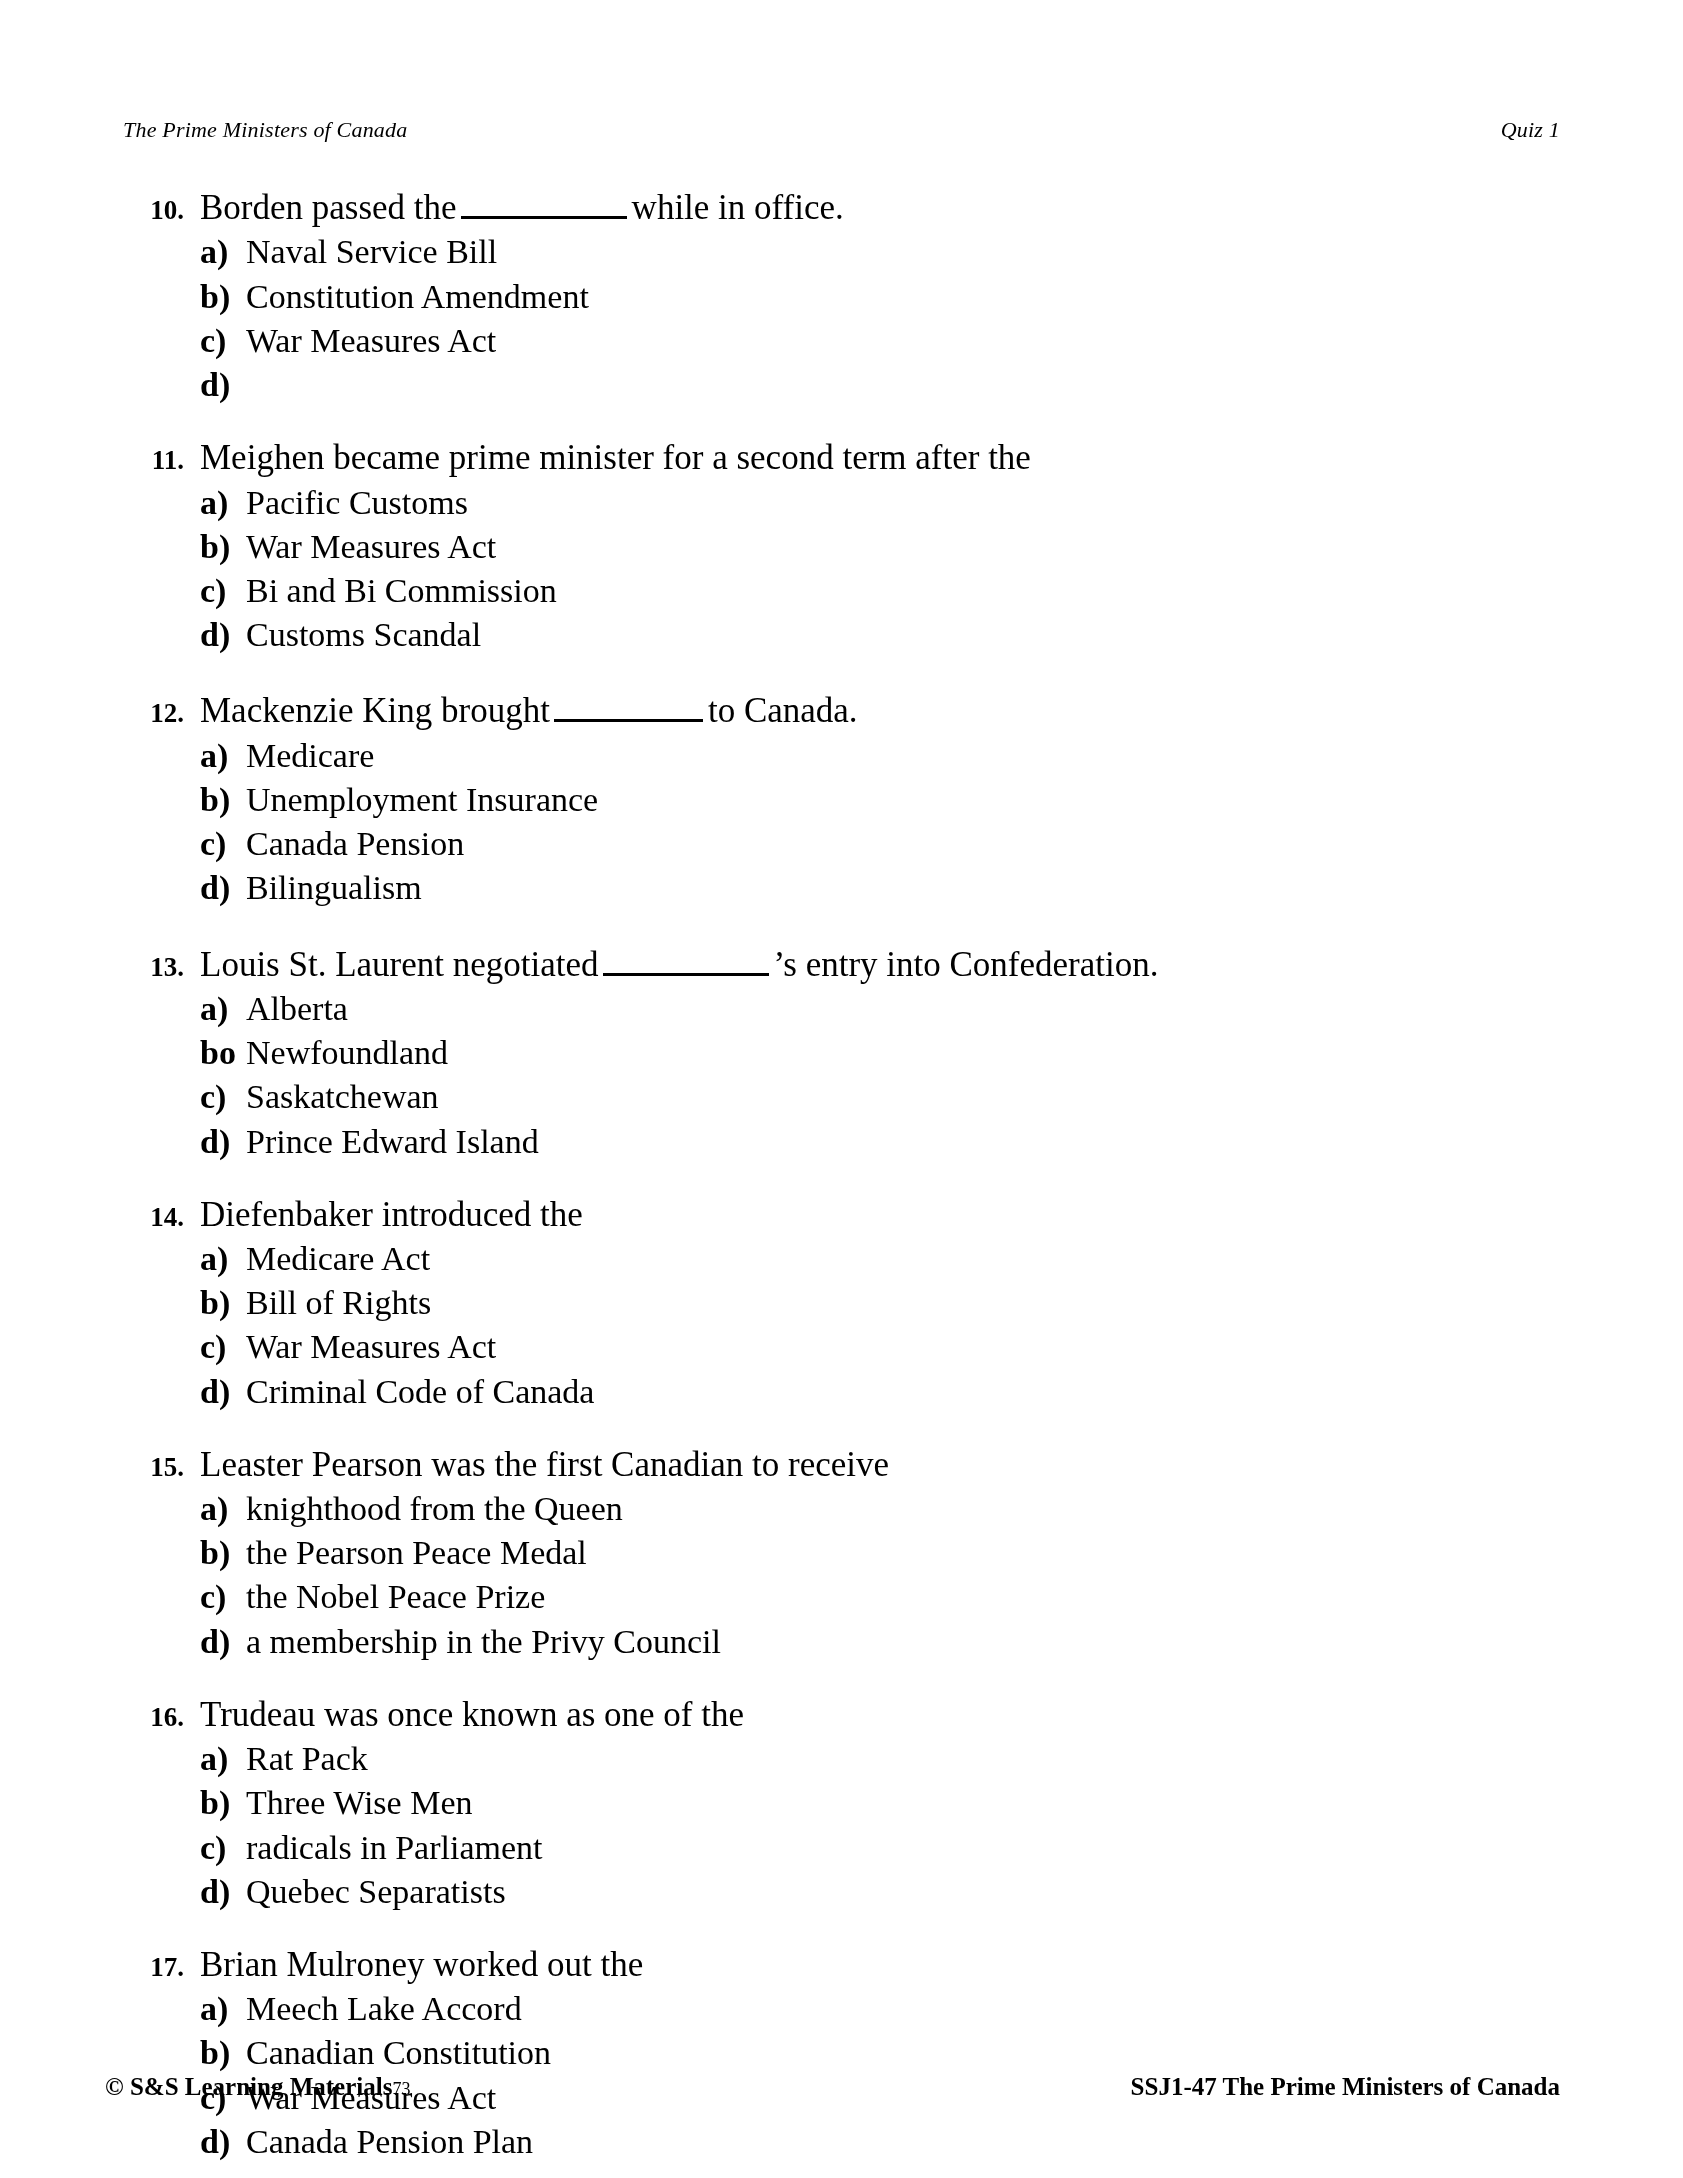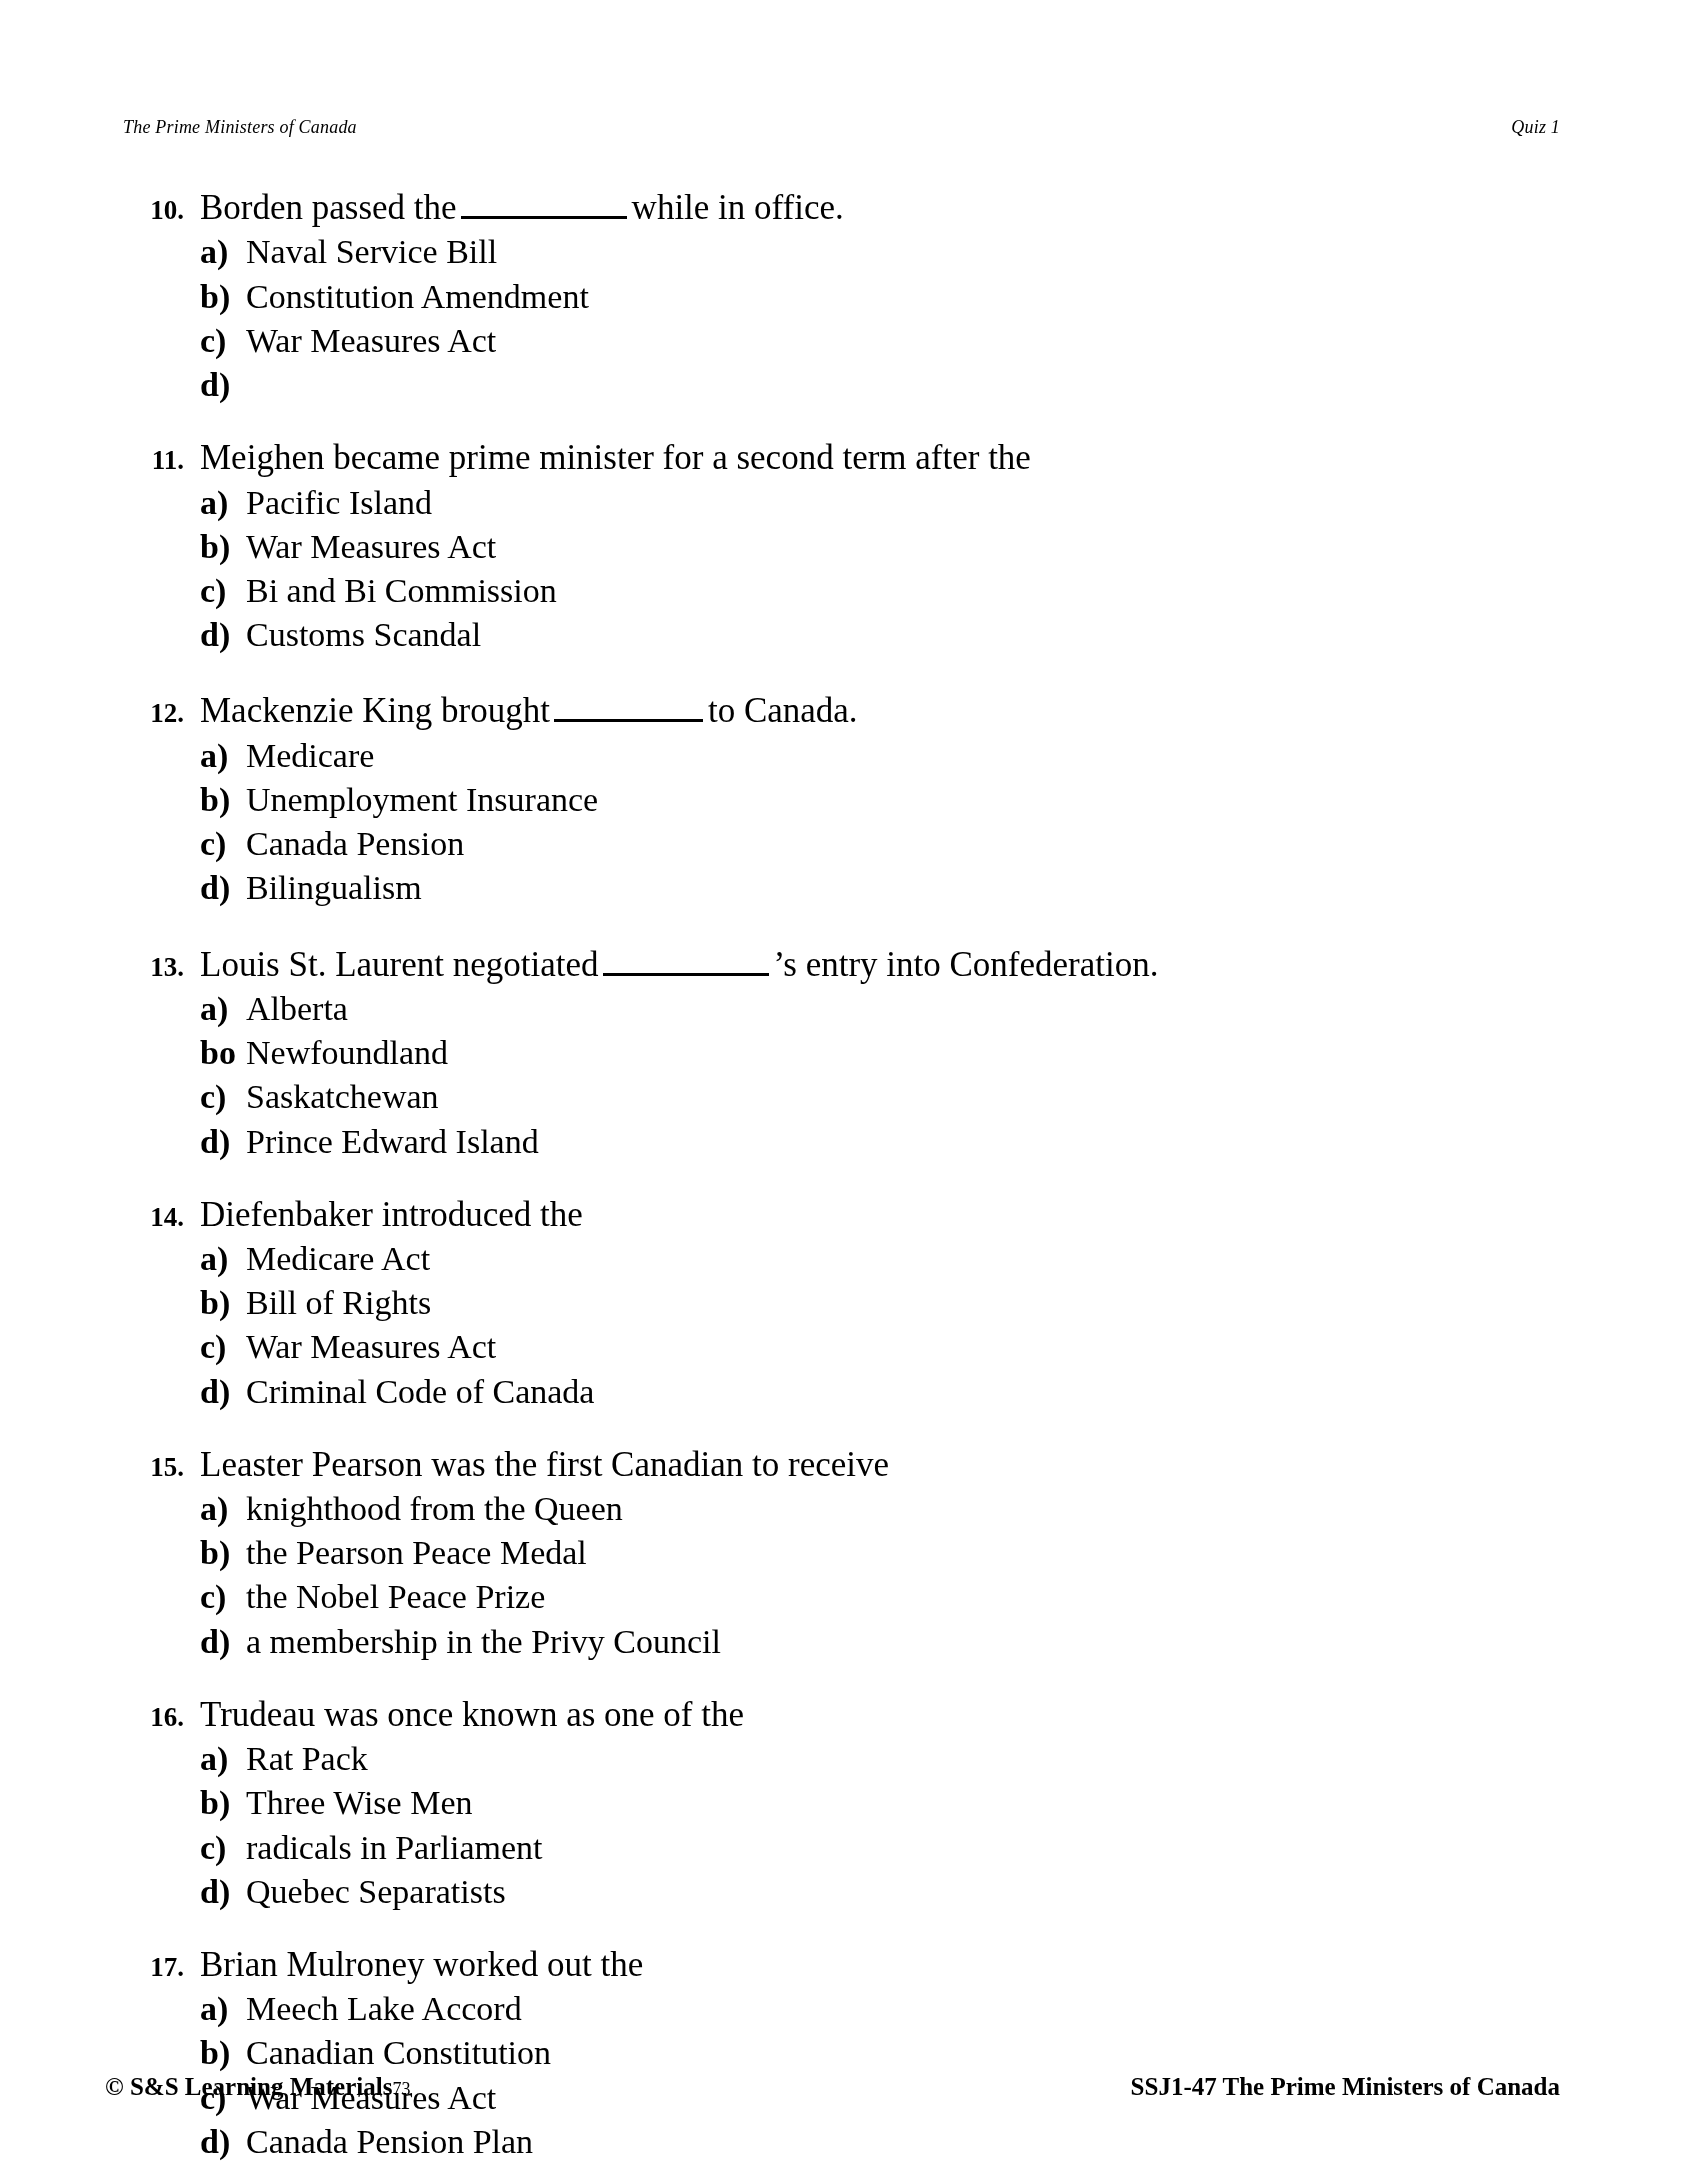--- a/index.html
+++ b/index.html
@@ -23,21 +23,21 @@
   
   .running-head {
     position: absolute;
     top: 117px;
     left: 123px;
     right: 123px;
     display: flex;
     justify-content: space-between;
     align-items: baseline;
     font-style: italic;
-    font-size: 18px;
+    font-size: 22px;
     letter-spacing: 0.2px;
   }
   .running-head .rh-left { white-space: nowrap; }
   .running-head .rh-right { white-space: nowrap; }
 
   
   .quiz {
     position: absolute;
     top: 184px;
     left: 123px;
@@ -161,21 +161,21 @@
         </div>
       </div>
       <div class="q-block">
         <div class="q-stem">
           <span class="q-num">11.</span>
           <span class="q-text"><span>Meighen became prime minister for a second term after the</span><span></span></span>
         </div>
         <div class="q-options">
           <div class="opt col-a">
             <span class="opt-letter">a)</span>
-            <span class="opt-label">Pacific Island</span>
+            <span class="opt-label">Pacific Customs</span>
           </div>
           <div class="opt col-b">
             <span class="opt-letter">b)</span>
             <span class="opt-label">War Measures Act</span>
           </div>
           <div class="opt col-c">
             <span class="opt-letter">c)</span>
             <span class="opt-label">Bi and Bi Commission</span>
           </div>
           <div class="opt col-d">

